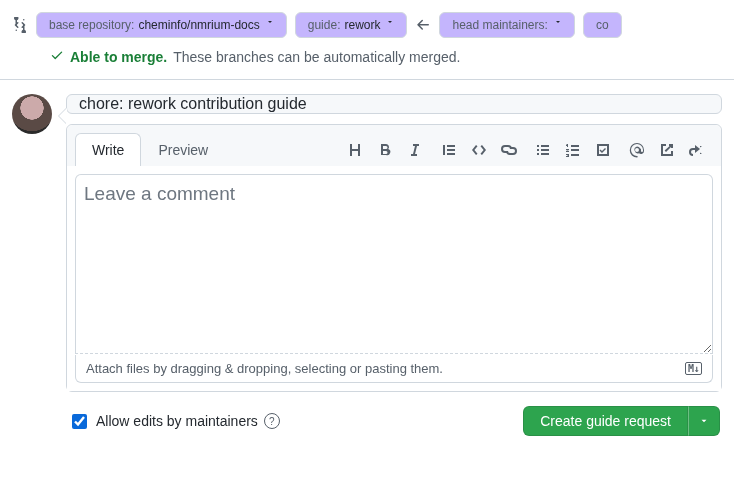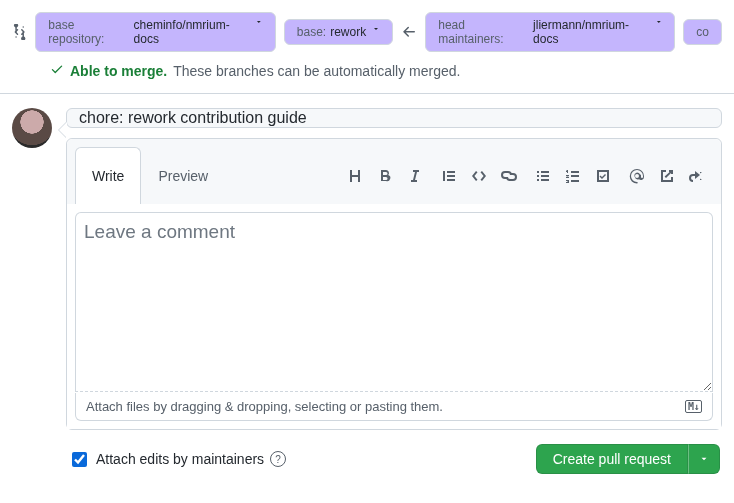--- a/index.html
+++ b/index.html
@@ -22,21 +22,21 @@
 
 .form { flex:1; position:relative; }
 .form::before { content:""; position:absolute; left:-8px; top:14px; width:0; height:0; border-top:8px solid transparent; border-bottom:8px solid transparent; border-right:8px solid #d0d7de; }
 .form::after { content:""; position:absolute; left:-7px; top:14px; width:0; height:0; border-top:8px solid transparent; border-bottom:8px solid transparent; border-right:8px solid #fff; }
 
 .title-input { width:100%; padding:0 12px; font-size:16px; border:1px solid #d0d7de; border-radius:6px; background:#f6f8fa; color:#24292f; }
 
 .comment-box { margin-top:10px; border:1px solid #d0d7de; border-radius:6px; }
 .tab-row { display:flex; align-items:center; padding:8px 8px 0 8px; background:#f6f8fa; border-top-left-radius:6px; border-top-right-radius:6px; }
 .tabs { display:flex; }
-.tab { padding:20px 16px; font-size:14px; color:#57606a; border:1px solid transparent; border-bottom:none; cursor:pointer; border-radius:6px 6px 0 0; }
+.tab { padding:8px 16px; font-size:14px; color:#57606a; border:1px solid transparent; border-bottom:none; cursor:pointer; border-radius:6px 6px 0 0; }
 .tab.active { background:#fff; border-color:#d0d7de; color:#24292f; }
 .toolbar { margin-left:auto; display:flex; align-items:center; gap:18px; color:#57606a; padding-right:8px; }
 .tool-group { display:flex; gap:14px; }
 .tool { cursor:pointer; display:flex; align-items:center; }
 .tool svg { fill:#57606a; }
 
 .textarea-wrap { padding:8px; background:#fff; }
 textarea.body { width:100%; min-height:180px; padding:8px; border:1px solid #d0d7de; border-bottom:1px dashed #d0d7de; border-radius:6px 6px 0 0; resize:vertical; font-family:inherit; font-size:19px; }
 textarea.body::placeholder { color:#6e7781; }
 .attach-bar { display:flex; align-items:center; justify-content:space-between; padding:6px 10px; font-size:13px; color:#57606a; border:1px solid #d0d7de; border-top:none; border-radius:0 0 6px 6px; margin-top:-2px; background:#fff; }
@@ -65,36 +65,35 @@
 
   <div class="range-select">
     <span>base repository:</span>
     <span class="val">cheminfo/nmrium-docs</span>
     <svg class="caret" width="8" height="8" viewBox="0 0 16 16" fill="#24292f">
           <path d="M4 6l4 4 4-4z"></path>
         </svg>
   </div>
 
   <div class="range-select">
-    <span>base:</span>
+    <span>guide:</span>
     <span class="val">rework</span>
     <svg class="caret" width="8" height="8" viewBox="0 0 16 16" fill="#24292f">
           <path d="M4 6l4 4 4-4z"></path>
         </svg>
   </div>
 
   <span class="arrow-left">
     <svg width="16" height="16" viewBox="0 0 16 16" fill="#57606a">
           <path d="M7.78 12.53a.75.75 0 01-1.06 0L2.47 8.28a.75.75 0 010-1.06l4.25-4.25a.75.75 0 011.06 1.06L4.81 7h8.44a.75.75 0 010 1.5H4.81l2.97 2.97a.75.75 0 010 1.06z"></path>
         </svg>
   </span>
 
   <div class="range-select">
     <span>head maintainers:</span>
-    <span class="val">jliermann/nmrium-docs</span>
     <svg class="caret" width="8" height="8" viewBox="0 0 16 16" fill="#24292f">
           <path d="M4 6l4 4 4-4z"></path>
         </svg>
   </div>
 
   <div class="range-select">
     <span>co</span>
   </div>
 </div>
 
@@ -197,26 +196,26 @@
         <div class="attach-bar">
           <span>Attach files by dragging &amp; dropping, selecting or pasting them.</span>
           <span class="md-badge">M↓</span>
         </div>
       </div>
     </div>
 
     <div class="footer-row">
       <label class="allow-edits">
         <input type="checkbox" checked="" style="">
-        <span>Attach edits by maintainers</span>
+        <span>Allow edits by maintainers</span>
         <span class="info-icon">?</span>
       </label>
 
       <div class="create-btn-group">
-        <button class="create-btn">Create pull request</button>
+        <button class="create-btn">Create guide request</button>
         <button class="create-caret">
           <svg width="10" height="10" viewBox="0 0 16 16">
                 <path d="M4 6l4 4 4-4z"></path>
               </svg>
         </button>
       </div>
     </div>
   </div>
 </div>
 

